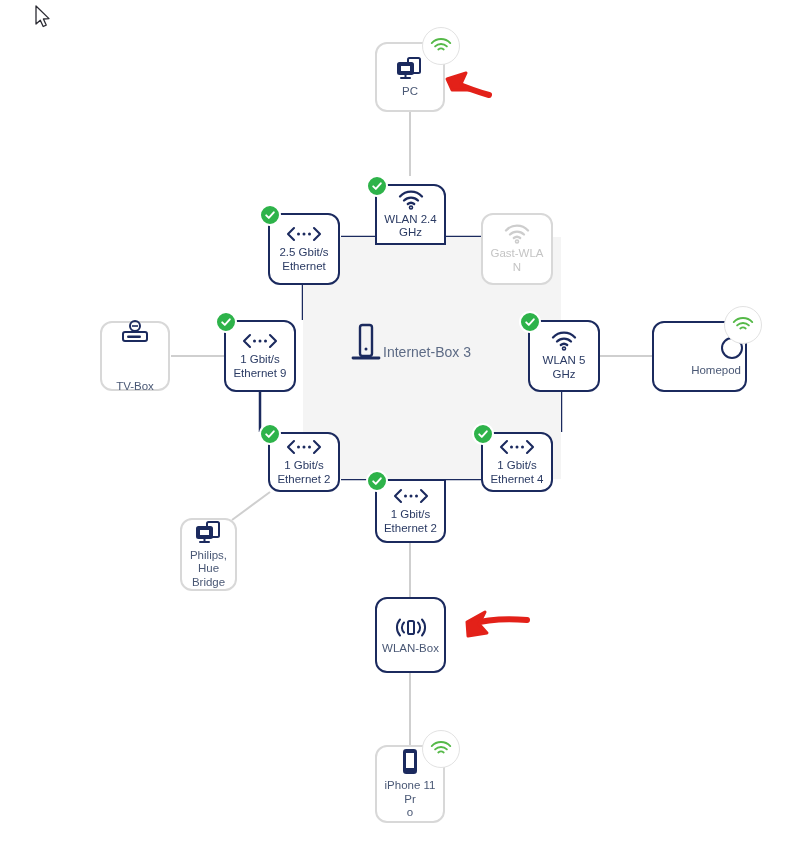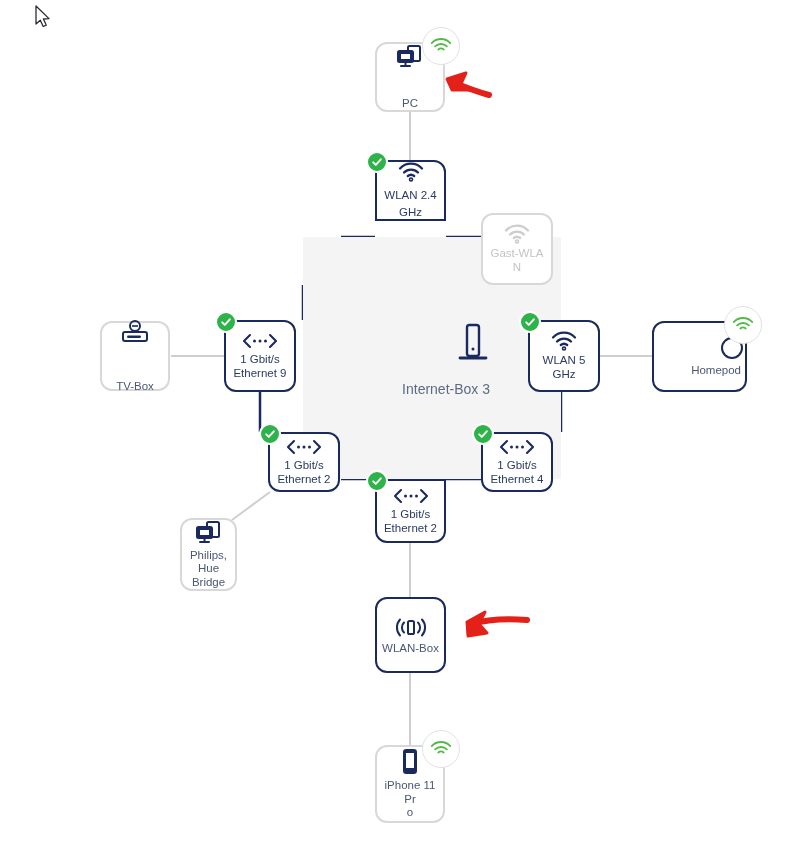--- a/index.html
+++ b/index.html
@@ -81,22 +81,22 @@
   .node.device .node-label,
   .node.device-active .node-label {
     color: #4a5875;
   }
 
   
   .hub {
     position: absolute;
     z-index: 3;
     display: flex;
-    flex-direction: column;
-    align-items: flex-end;
+    flex-direction: row;
+    align-items: center;
     justify-content: center;
     width: 160px;
   }
   .hub-label {
     color: #5d6b85;
     font-size: 14px;
     margin-top: 12px;
   }
 
   
@@ -169,146 +169,164 @@
     <div class="node-icon">
       <svg width="34" height="44" viewBox="0 0 34 44" xmlns="http://www.w3.org/2000/svg">
         <rect x="11" y="3" width="12" height="31" rx="2.5" fill="none" stroke="#1b2a5e" stroke-width="2.4"></rect>
         <circle cx="17" cy="27" r="1.5" fill="#1b2a5e"></circle>
         <line x1="4" y1="36" x2="30" y2="36" stroke="#1b2a5e" stroke-width="2.8" stroke-linecap="round"></line>
       </svg>
     </div>
     <div class="hub-label">Internet-Box 3</div>
   </div>
 
-
-  <div class="node" style="left:375px; top:160px; width:71px; height:61px; border-bottom-left-radius:0; border-bottom-right-radius:0;justify-content:space-between;">
-    <div class="badge-check">
-      <svg width="12" height="12" viewBox="0 0 12 12">
-          <path d="M2.2 6.3 L4.8 8.9 L9.8 3.3" fill="none" stroke="#fff" stroke-width="1.9" stroke-linecap="round" stroke-linejoin="round"></path>
-        </svg>
-    </div>
-    <div class="node-icon">
-      <svg width="26" height="20" viewBox="0 0 26 20" xmlns="http://www.w3.org/2000/svg">
-        <path d="M2 6.5 A15 15 0 0 1 24 6.5" fill="none" stroke="#1b2a5e" stroke-width="2.3" stroke-linecap="round"></path>
-        <path d="M6 10.5 A10 10 0 0 1 20 10.5" fill="none" stroke="#1b2a5e" stroke-width="2.3" stroke-linecap="round"></path>
-        <path d="M9.8 14 A5.2 5.2 0 0 1 16.2 14" fill="none" stroke="#1b2a5e" stroke-width="2.3" stroke-linecap="round"></path>
-        <circle cx="13" cy="17.5" r="1.5" fill="none" stroke="#1b2a5e" stroke-width="1.6"></circle>
-      </svg>
-    </div>
-    <div class="node-label">WLAN 2.4</div>
-    <div class="node-label">GHz</div>
-  </div>
-
-  <div class="node inactive" style="left:481px; top:213px; width:72px; height:72px;">
-    <div class="node-icon">
-      <svg width="26" height="20" viewBox="0 0 26 20" xmlns="http://www.w3.org/2000/svg">
-        <path d="M2 6.5 A15 15 0 0 1 24 6.5" fill="none" stroke="#cdcdcd" stroke-width="2.3" stroke-linecap="round"></path>
-        <path d="M6 10.5 A10 10 0 0 1 20 10.5" fill="none" stroke="#cdcdcd" stroke-width="2.3" stroke-linecap="round"></path>
-        <path d="M9.8 14 A5.2 5.2 0 0 1 16.2 14" fill="none" stroke="#cdcdcd" stroke-width="2.3" stroke-linecap="round"></path>
-        <circle cx="13" cy="17.5" r="1.5" fill="none" stroke="#cdcdcd" stroke-width="1.6"></circle>
-      </svg>
-    </div>
-    <div class="node-label">Gast-WLAN</div>
-  </div>
-
-  <div class="node" style="left:224px; top:320px; width:72px; height:72px;">
+  <div class="node" style="left:268px; top:213px; width:72px; height:72px;">
     <div class="badge-check">
       <svg width="12" height="12" viewBox="0 0 12 12">
           <path d="M2.2 6.3 L4.8 8.9 L9.8 3.3" fill="none" stroke="#fff" stroke-width="1.9" stroke-linecap="round" stroke-linejoin="round"></path>
         </svg>
     </div>
     <div class="node-icon">
       <svg width="40" height="18" viewBox="0 0 40 18" xmlns="http://www.w3.org/2000/svg">
         <path d="M10 3 L4 9 L10 15" fill="none" stroke="#1b2a5e" stroke-width="2.1" stroke-linecap="round" stroke-linejoin="round"></path>
         <path d="M30 3 L36 9 L30 15" fill="none" stroke="#1b2a5e" stroke-width="2.1" stroke-linecap="round" stroke-linejoin="round"></path>
         <circle cx="14.5" cy="9" r="1.5" fill="#1b2a5e"></circle>
         <circle cx="20" cy="9" r="1.5" fill="#1b2a5e"></circle>
         <circle cx="25.5" cy="9" r="1.5" fill="#1b2a5e"></circle>
       </svg>
     </div>
-    <div class="node-label">1 Gbit/s</div>
-    <div class="node-label">Ethernet 9</div>
-  </div>
-
-  <div class="node" style="left:528px; top:320px; width:72px; height:72px;">
+    <div class="node-label">2.5 Gbit/s</div>
+    <div class="node-label">Ethernet</div>
+  </div>
+
+  <div class="node" style="left:375px; top:184px; width:71px; height:61px; border-bottom-left-radius:0; border-bottom-right-radius:0;">
     <div class="badge-check">
       <svg width="12" height="12" viewBox="0 0 12 12">
           <path d="M2.2 6.3 L4.8 8.9 L9.8 3.3" fill="none" stroke="#fff" stroke-width="1.9" stroke-linecap="round" stroke-linejoin="round"></path>
         </svg>
     </div>
     <div class="node-icon">
       <svg width="26" height="20" viewBox="0 0 26 20" xmlns="http://www.w3.org/2000/svg">
         <path d="M2 6.5 A15 15 0 0 1 24 6.5" fill="none" stroke="#1b2a5e" stroke-width="2.3" stroke-linecap="round"></path>
         <path d="M6 10.5 A10 10 0 0 1 20 10.5" fill="none" stroke="#1b2a5e" stroke-width="2.3" stroke-linecap="round"></path>
         <path d="M9.8 14 A5.2 5.2 0 0 1 16.2 14" fill="none" stroke="#1b2a5e" stroke-width="2.3" stroke-linecap="round"></path>
         <circle cx="13" cy="17.5" r="1.5" fill="none" stroke="#1b2a5e" stroke-width="1.6"></circle>
       </svg>
     </div>
-    <div class="node-label">WLAN 5</div>
+    <div class="node-label">WLAN 2.4</div>
     <div class="node-label">GHz</div>
   </div>
 
-  <div class="node" style="left:268px; top:432px; width:72px; height:60px; border-bottom-left-radius:12px;">
+  <div class="node inactive" style="left:481px; top:213px; width:72px; height:72px;">
+    <div class="node-icon">
+      <svg width="26" height="20" viewBox="0 0 26 20" xmlns="http://www.w3.org/2000/svg">
+        <path d="M2 6.5 A15 15 0 0 1 24 6.5" fill="none" stroke="#cdcdcd" stroke-width="2.3" stroke-linecap="round"></path>
+        <path d="M6 10.5 A10 10 0 0 1 20 10.5" fill="none" stroke="#cdcdcd" stroke-width="2.3" stroke-linecap="round"></path>
+        <path d="M9.8 14 A5.2 5.2 0 0 1 16.2 14" fill="none" stroke="#cdcdcd" stroke-width="2.3" stroke-linecap="round"></path>
+        <circle cx="13" cy="17.5" r="1.5" fill="none" stroke="#cdcdcd" stroke-width="1.6"></circle>
+      </svg>
+    </div>
+    <div class="node-label">Gast-WLAN</div>
+  </div>
+
+  <div class="node" style="left:224px; top:320px; width:72px; height:72px;">
     <div class="badge-check">
       <svg width="12" height="12" viewBox="0 0 12 12">
           <path d="M2.2 6.3 L4.8 8.9 L9.8 3.3" fill="none" stroke="#fff" stroke-width="1.9" stroke-linecap="round" stroke-linejoin="round"></path>
         </svg>
     </div>
     <div class="node-icon">
       <svg width="40" height="18" viewBox="0 0 40 18" xmlns="http://www.w3.org/2000/svg">
         <path d="M10 3 L4 9 L10 15" fill="none" stroke="#1b2a5e" stroke-width="2.1" stroke-linecap="round" stroke-linejoin="round"></path>
         <path d="M30 3 L36 9 L30 15" fill="none" stroke="#1b2a5e" stroke-width="2.1" stroke-linecap="round" stroke-linejoin="round"></path>
         <circle cx="14.5" cy="9" r="1.5" fill="#1b2a5e"></circle>
         <circle cx="20" cy="9" r="1.5" fill="#1b2a5e"></circle>
         <circle cx="25.5" cy="9" r="1.5" fill="#1b2a5e"></circle>
       </svg>
     </div>
     <div class="node-label">1 Gbit/s</div>
-    <div class="node-label">Ethernet 2</div>
-  </div>
-
-  <div class="node" style="left:481px; top:432px; width:72px; height:60px;">
+    <div class="node-label">Ethernet 9</div>
+  </div>
+
+  <div class="node" style="left:528px; top:320px; width:72px; height:72px;">
+    <div class="badge-check">
+      <svg width="12" height="12" viewBox="0 0 12 12">
+          <path d="M2.2 6.3 L4.8 8.9 L9.8 3.3" fill="none" stroke="#fff" stroke-width="1.9" stroke-linecap="round" stroke-linejoin="round"></path>
+        </svg>
+    </div>
+    <div class="node-icon">
+      <svg width="26" height="20" viewBox="0 0 26 20" xmlns="http://www.w3.org/2000/svg">
+        <path d="M2 6.5 A15 15 0 0 1 24 6.5" fill="none" stroke="#1b2a5e" stroke-width="2.3" stroke-linecap="round"></path>
+        <path d="M6 10.5 A10 10 0 0 1 20 10.5" fill="none" stroke="#1b2a5e" stroke-width="2.3" stroke-linecap="round"></path>
+        <path d="M9.8 14 A5.2 5.2 0 0 1 16.2 14" fill="none" stroke="#1b2a5e" stroke-width="2.3" stroke-linecap="round"></path>
+        <circle cx="13" cy="17.5" r="1.5" fill="none" stroke="#1b2a5e" stroke-width="1.6"></circle>
+      </svg>
+    </div>
+    <div class="node-label">WLAN 5</div>
+    <div class="node-label">GHz</div>
+  </div>
+
+  <div class="node" style="left:268px; top:432px; width:72px; height:60px; border-bottom-left-radius:12px;">
     <div class="badge-check">
       <svg width="12" height="12" viewBox="0 0 12 12">
           <path d="M2.2 6.3 L4.8 8.9 L9.8 3.3" fill="none" stroke="#fff" stroke-width="1.9" stroke-linecap="round" stroke-linejoin="round"></path>
         </svg>
     </div>
     <div class="node-icon">
       <svg width="40" height="18" viewBox="0 0 40 18" xmlns="http://www.w3.org/2000/svg">
         <path d="M10 3 L4 9 L10 15" fill="none" stroke="#1b2a5e" stroke-width="2.1" stroke-linecap="round" stroke-linejoin="round"></path>
         <path d="M30 3 L36 9 L30 15" fill="none" stroke="#1b2a5e" stroke-width="2.1" stroke-linecap="round" stroke-linejoin="round"></path>
         <circle cx="14.5" cy="9" r="1.5" fill="#1b2a5e"></circle>
         <circle cx="20" cy="9" r="1.5" fill="#1b2a5e"></circle>
         <circle cx="25.5" cy="9" r="1.5" fill="#1b2a5e"></circle>
       </svg>
     </div>
     <div class="node-label">1 Gbit/s</div>
-    <div class="node-label">Ethernet 4</div>
-  </div>
-
-  <div class="node" style="left:375px; top:479px; width:71px; height:64px; border-top-left-radius:0; border-top-right-radius:0;">
+    <div class="node-label">Ethernet 2</div>
+  </div>
+
+  <div class="node" style="left:481px; top:432px; width:72px; height:60px;">
     <div class="badge-check">
       <svg width="12" height="12" viewBox="0 0 12 12">
           <path d="M2.2 6.3 L4.8 8.9 L9.8 3.3" fill="none" stroke="#fff" stroke-width="1.9" stroke-linecap="round" stroke-linejoin="round"></path>
         </svg>
     </div>
     <div class="node-icon">
       <svg width="40" height="18" viewBox="0 0 40 18" xmlns="http://www.w3.org/2000/svg">
         <path d="M10 3 L4 9 L10 15" fill="none" stroke="#1b2a5e" stroke-width="2.1" stroke-linecap="round" stroke-linejoin="round"></path>
         <path d="M30 3 L36 9 L30 15" fill="none" stroke="#1b2a5e" stroke-width="2.1" stroke-linecap="round" stroke-linejoin="round"></path>
         <circle cx="14.5" cy="9" r="1.5" fill="#1b2a5e"></circle>
         <circle cx="20" cy="9" r="1.5" fill="#1b2a5e"></circle>
         <circle cx="25.5" cy="9" r="1.5" fill="#1b2a5e"></circle>
       </svg>
     </div>
     <div class="node-label">1 Gbit/s</div>
+    <div class="node-label">Ethernet 4</div>
+  </div>
+
+  <div class="node" style="left:375px; top:479px; width:71px; height:64px; border-top-left-radius:0; border-top-right-radius:0;">
+    <div class="badge-check">
+      <svg width="12" height="12" viewBox="0 0 12 12">
+          <path d="M2.2 6.3 L4.8 8.9 L9.8 3.3" fill="none" stroke="#fff" stroke-width="1.9" stroke-linecap="round" stroke-linejoin="round"></path>
+        </svg>
+    </div>
+    <div class="node-icon">
+      <svg width="40" height="18" viewBox="0 0 40 18" xmlns="http://www.w3.org/2000/svg">
+        <path d="M10 3 L4 9 L10 15" fill="none" stroke="#1b2a5e" stroke-width="2.1" stroke-linecap="round" stroke-linejoin="round"></path>
+        <path d="M30 3 L36 9 L30 15" fill="none" stroke="#1b2a5e" stroke-width="2.1" stroke-linecap="round" stroke-linejoin="round"></path>
+        <circle cx="14.5" cy="9" r="1.5" fill="#1b2a5e"></circle>
+        <circle cx="20" cy="9" r="1.5" fill="#1b2a5e"></circle>
+        <circle cx="25.5" cy="9" r="1.5" fill="#1b2a5e"></circle>
+      </svg>
+    </div>
+    <div class="node-label">1 Gbit/s</div>
     <div class="node-label">Ethernet 2</div>
   </div>
 
-  <div class="node device" style="left:375px; top:42px; width:70px; height:70px;justify-content:space-between;">
+  <div class="node device" style="left:375px; top:42px; width:70px; height:70px;">
     <div class="badge-wifi corner">
       <svg width="22" height="16" viewBox="0 0 26 19" xmlns="http://www.w3.org/2000/svg">
         <path d="M2 6 A15 15 0 0 1 24 6" fill="none" stroke="#55b948" stroke-width="2.2" stroke-linecap="round"></path>
         <path d="M6 10 A10 10 0 0 1 20 10" fill="none" stroke="#55b948" stroke-width="2.2" stroke-linecap="round"></path>
         <path d="M9.8 13.6 A5.2 5.2 0 0 1 16.2 13.6" fill="none" stroke="#55b948" stroke-width="2.2" stroke-linecap="round"></path>
       </svg>
     </div>
     <div class="node-icon">
       <svg width="30" height="26" viewBox="0 0 30 26" xmlns="http://www.w3.org/2000/svg">
         <rect x="13" y="2" width="12" height="15" rx="1.5" fill="none" stroke="#1b2a5e" stroke-width="2"></rect>

